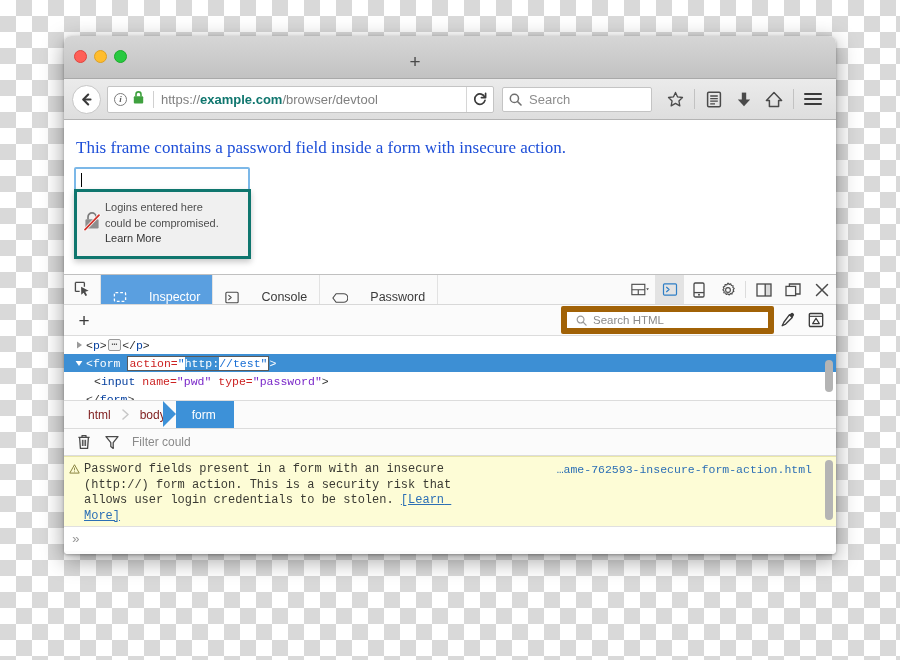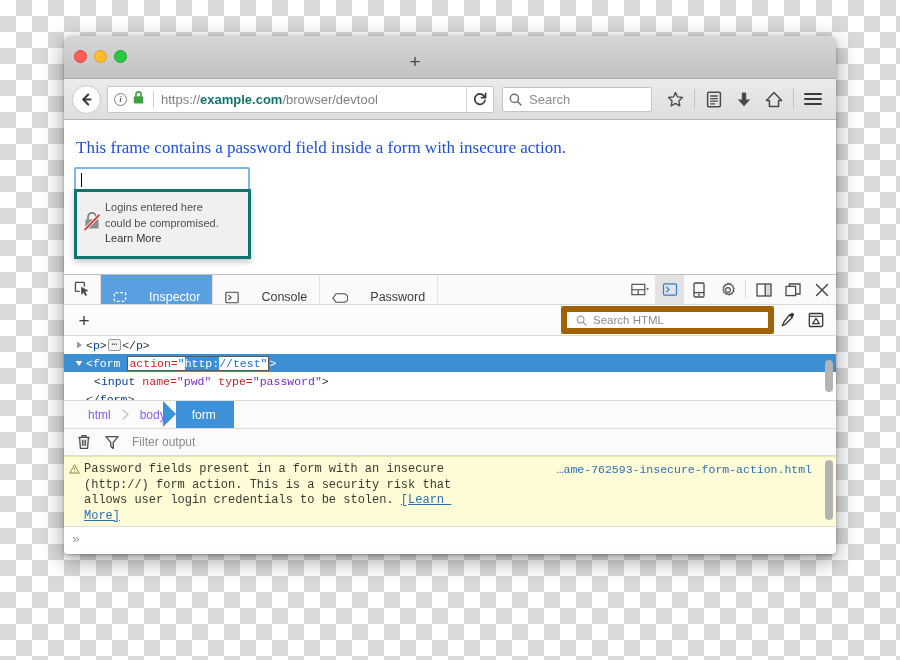--- a/index.html
+++ b/index.html
@@ -263,21 +263,21 @@
   }
 
   
   .crumbs {
     height: 27px; background: #fbfbfb;
     border-bottom: 1px solid #dcdcdc;
     display: flex; align-items: stretch; padding-left: 14px;
   }
   .crumb {
     display: flex; align-items: center;
-    font-size: 12px; color: #8b5cf6;
+    font-size: 12px; color: #7f1d1d;
     padding: 0 10px;
   }
   .crumb-chev { display: flex; align-items: center; color: #c2c2c2; font-size: 12px; }
   .crumb.active {
     background: #3d91d8; color: #ffffff;
     position: relative; padding-left: 16px; padding-right: 18px;
   }
   .crumb.active::before {
     content: ""; position: absolute; left: -13px; top: 0;
     border-top: 13.5px solid transparent;
@@ -612,21 +612,21 @@
           <path d="M1.4 3.4 H12.6 M5 3.4 V1.6 H9 V3.4" fill="none" stroke="#4a4a4a" stroke-width="1.3" stroke-linejoin="round"></path>
           <path d="M2.6 3.4 L3.4 14.4 H10.6 L11.4 3.4" fill="none" stroke="#4a4a4a" stroke-width="1.3" stroke-linejoin="round"></path>
           <path d="M5.4 5.8 V12 M7 5.8 V12 M8.6 5.8 V12" stroke="#4a4a4a" stroke-width="1"></path>
         </svg>
       </div>
       <div class="cfbtn">
         <svg width="14" height="15" viewBox="0 0 14 15">
           <path d="M1 1.6 H13 L8.2 7.6 V13.4 L5.8 11.6 V7.6 Z" fill="none" stroke="#4a4a4a" stroke-width="1.3" stroke-linejoin="round"></path>
         </svg>
       </div>
-      <div class="cfplaceholder">Filter output</div>
+      <div class="cfplaceholder">Filter could</div>
     </div>
 
     <div class="console">
       <div class="cmsg">
         <div class="cwarn">
           <svg width="11" height="10" viewBox="0 0 12 11">
             <path d="M6 0.8 L11.2 10 H0.8 Z" fill="none" stroke="#8a8440" stroke-width="1.1" stroke-linejoin="round"></path>
             <path d="M6 4 V7" stroke="#8a8440" stroke-width="1"></path>
             <circle cx="6" cy="8.5" r="0.55" fill="#8a8440"></circle>
           </svg>

